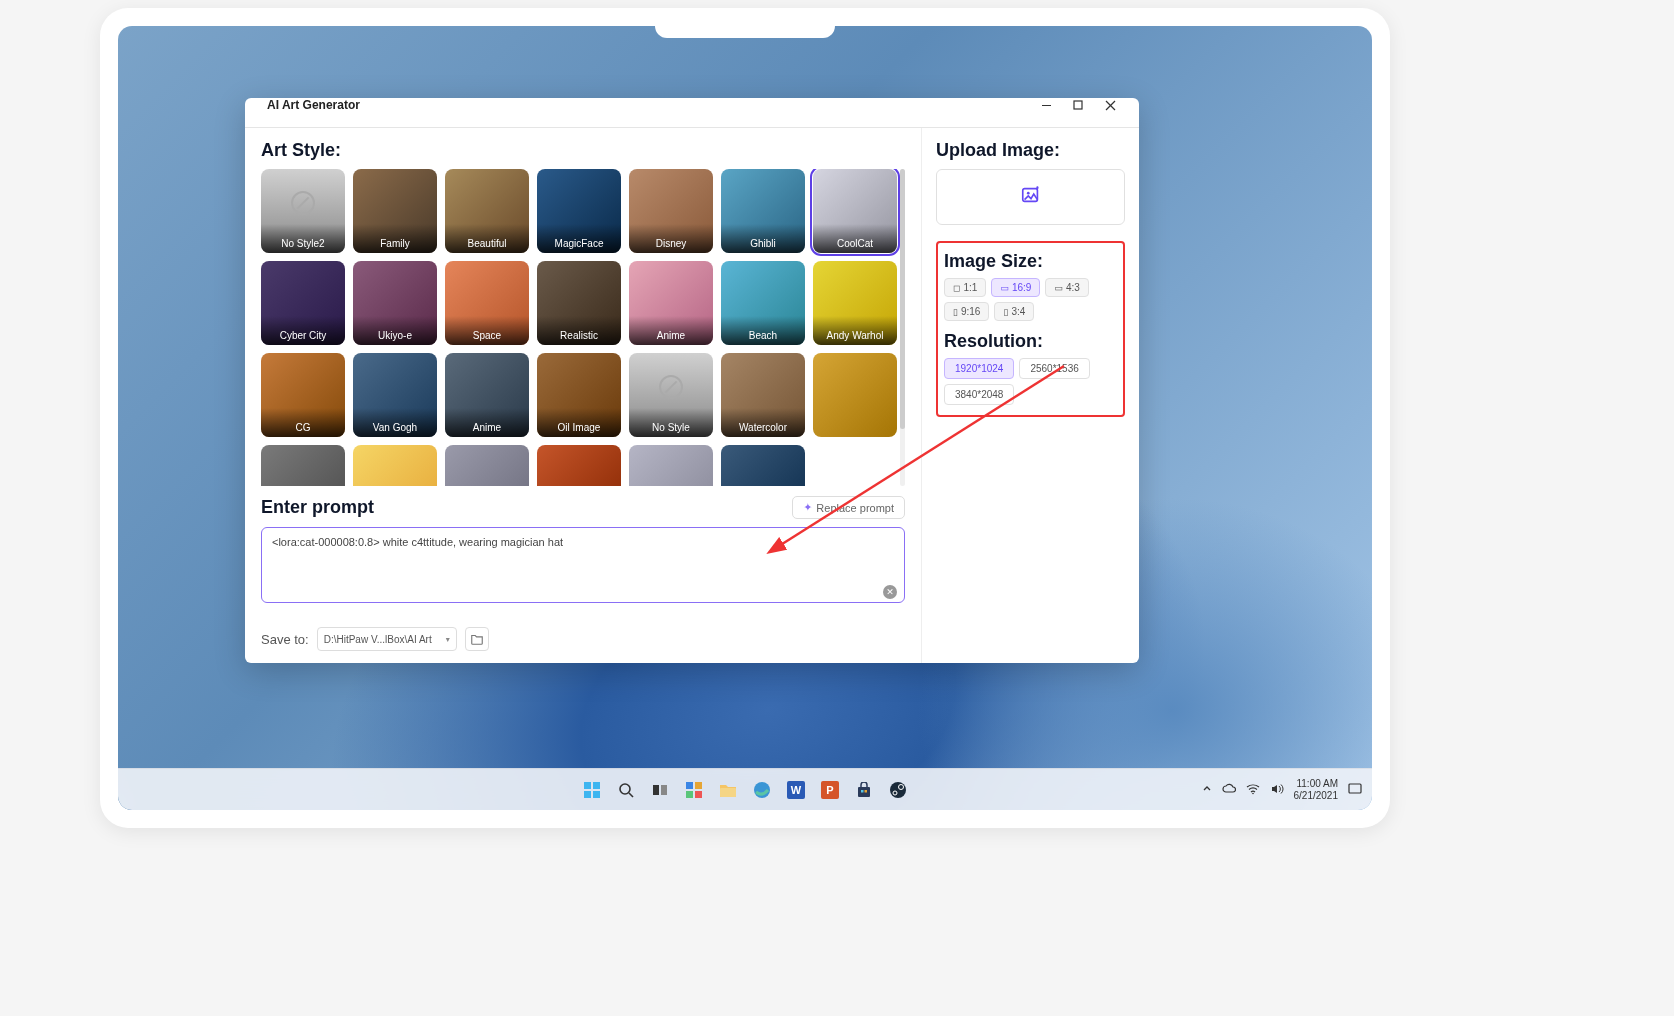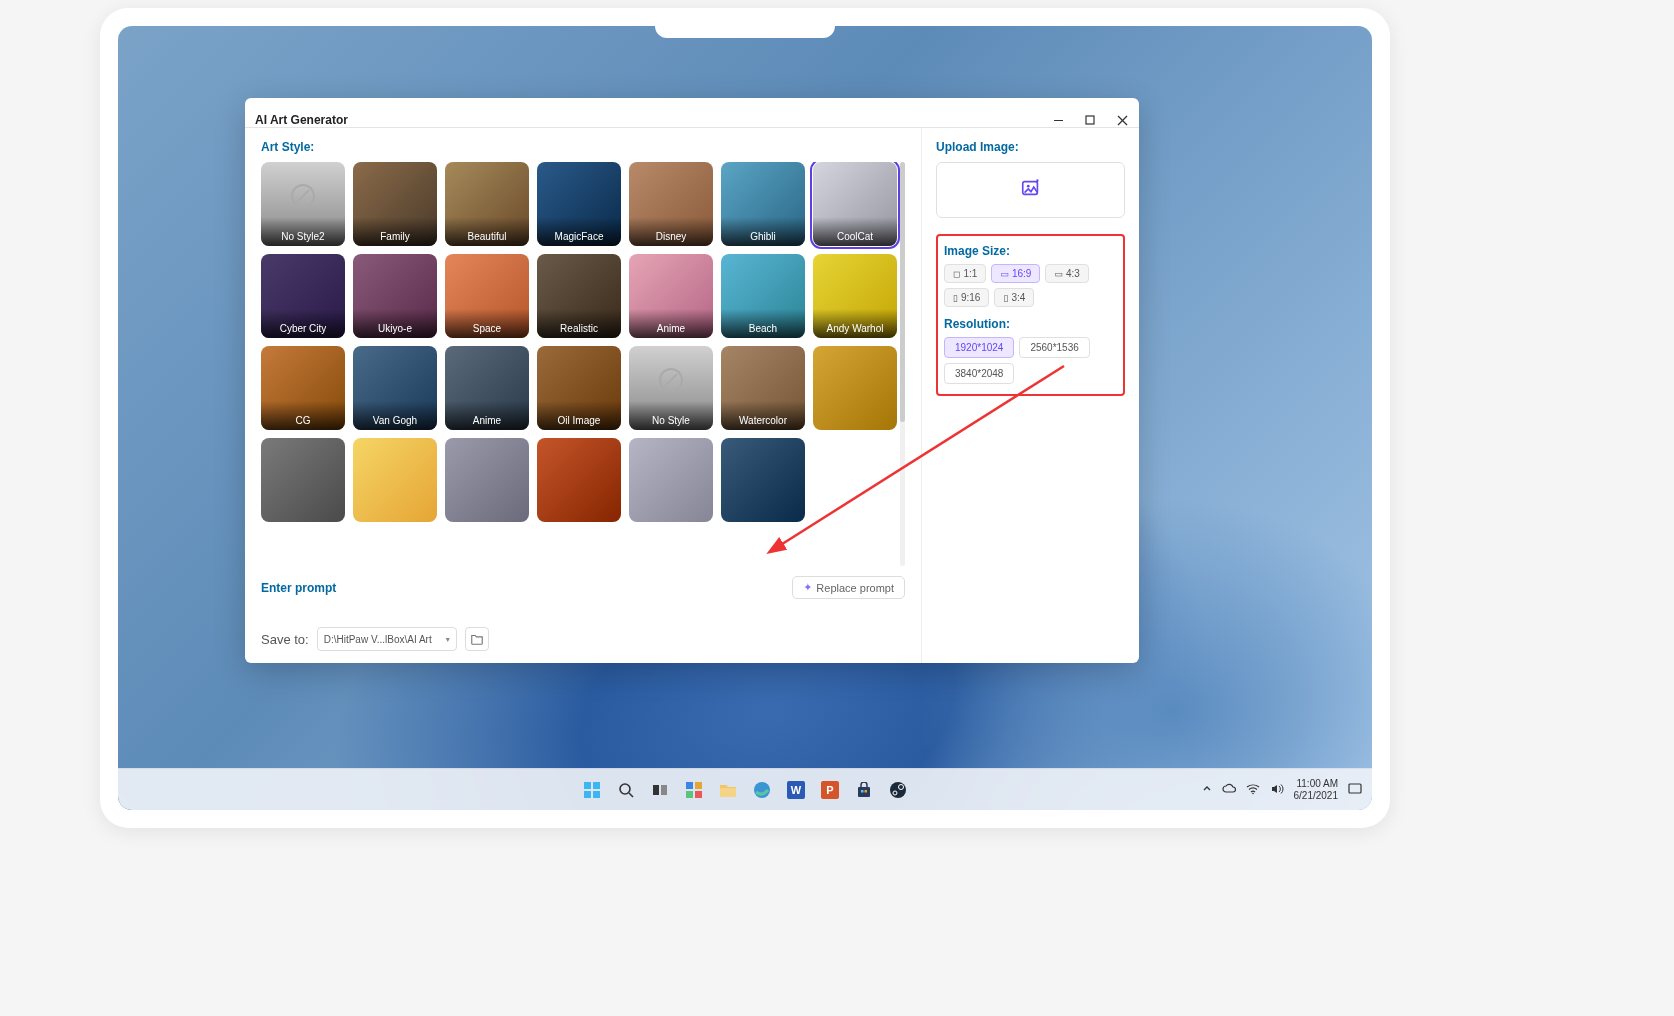--- a/index.html
+++ b/index.html
@@ -68,22 +68,22 @@
       height: 565px;
       background: #fff;
       border-radius: 6px;
       box-shadow: 0 8px 32px rgba(0,0,0,0.2);
       display: flex;
       flex-direction: column;
     }
     .titlebar {
       height: 30px;
       display: flex;
-      align-items: flex-end;
-      padding: 0 10px;
+      align-items: flex-start;
+      padding: 0 22px;
       border-bottom: 1px solid #e5e5e5;
     }
     .titlebar-title {
       font-size: 12px;
       font-weight: 600;
       color: #222;
     }
     .titlebar-controls {
       margin-left: auto;
       display: flex;
@@ -106,23 +106,23 @@
       overflow: hidden;
     }
     .left-panel {
       flex: 1;
       padding: 12px 16px;
       display: flex;
       flex-direction: column;
       overflow: hidden;
     }
     .section-label {
-      font-size: 12px;
+      font-size: 18px;
       font-weight: 600;
-      color: #0369a1;
+      color: #0f172a;
       margin-bottom: 8px;
     }
     .styles-scroll {
       flex: 1;
       overflow-y: auto;
       position: relative;
     }
     .styles-grid {
       display: grid;
       grid-template-columns: repeat(7, 84px);
@@ -530,20 +530,24 @@
           </div>
 
           <div class="prompt-section">
             <div class="prompt-header">
               <span class="section-label" style="margin:0">Enter prompt</span>
               <button class="replace-btn">
                 <span style="color:#8a6ff5">✦</span>
                 <span>Replace prompt</span>
               </button>
             </div>
+            <div style="position:relative">
+              <textarea class="prompt-box" style="">&lt;lora:cat-000008:0.8&gt; white c4ttitude, wearing magician hat</textarea>
+              <span class="clear-icon" style="bottom:8px;right:8px">✕</span>
+            </div>
           </div>
 
           <div class="save-row">
             <span class="save-label">Save to:</span>
             <div class="save-select">
               <span>D:\HitPaw V...lBox\AI Art</span>
               <span style="font-size:8px;color:#888">▾</span>
             </div>
             <div class="folder-btn">
               <svg width="14" height="14" viewBox="0 0 16 16">

